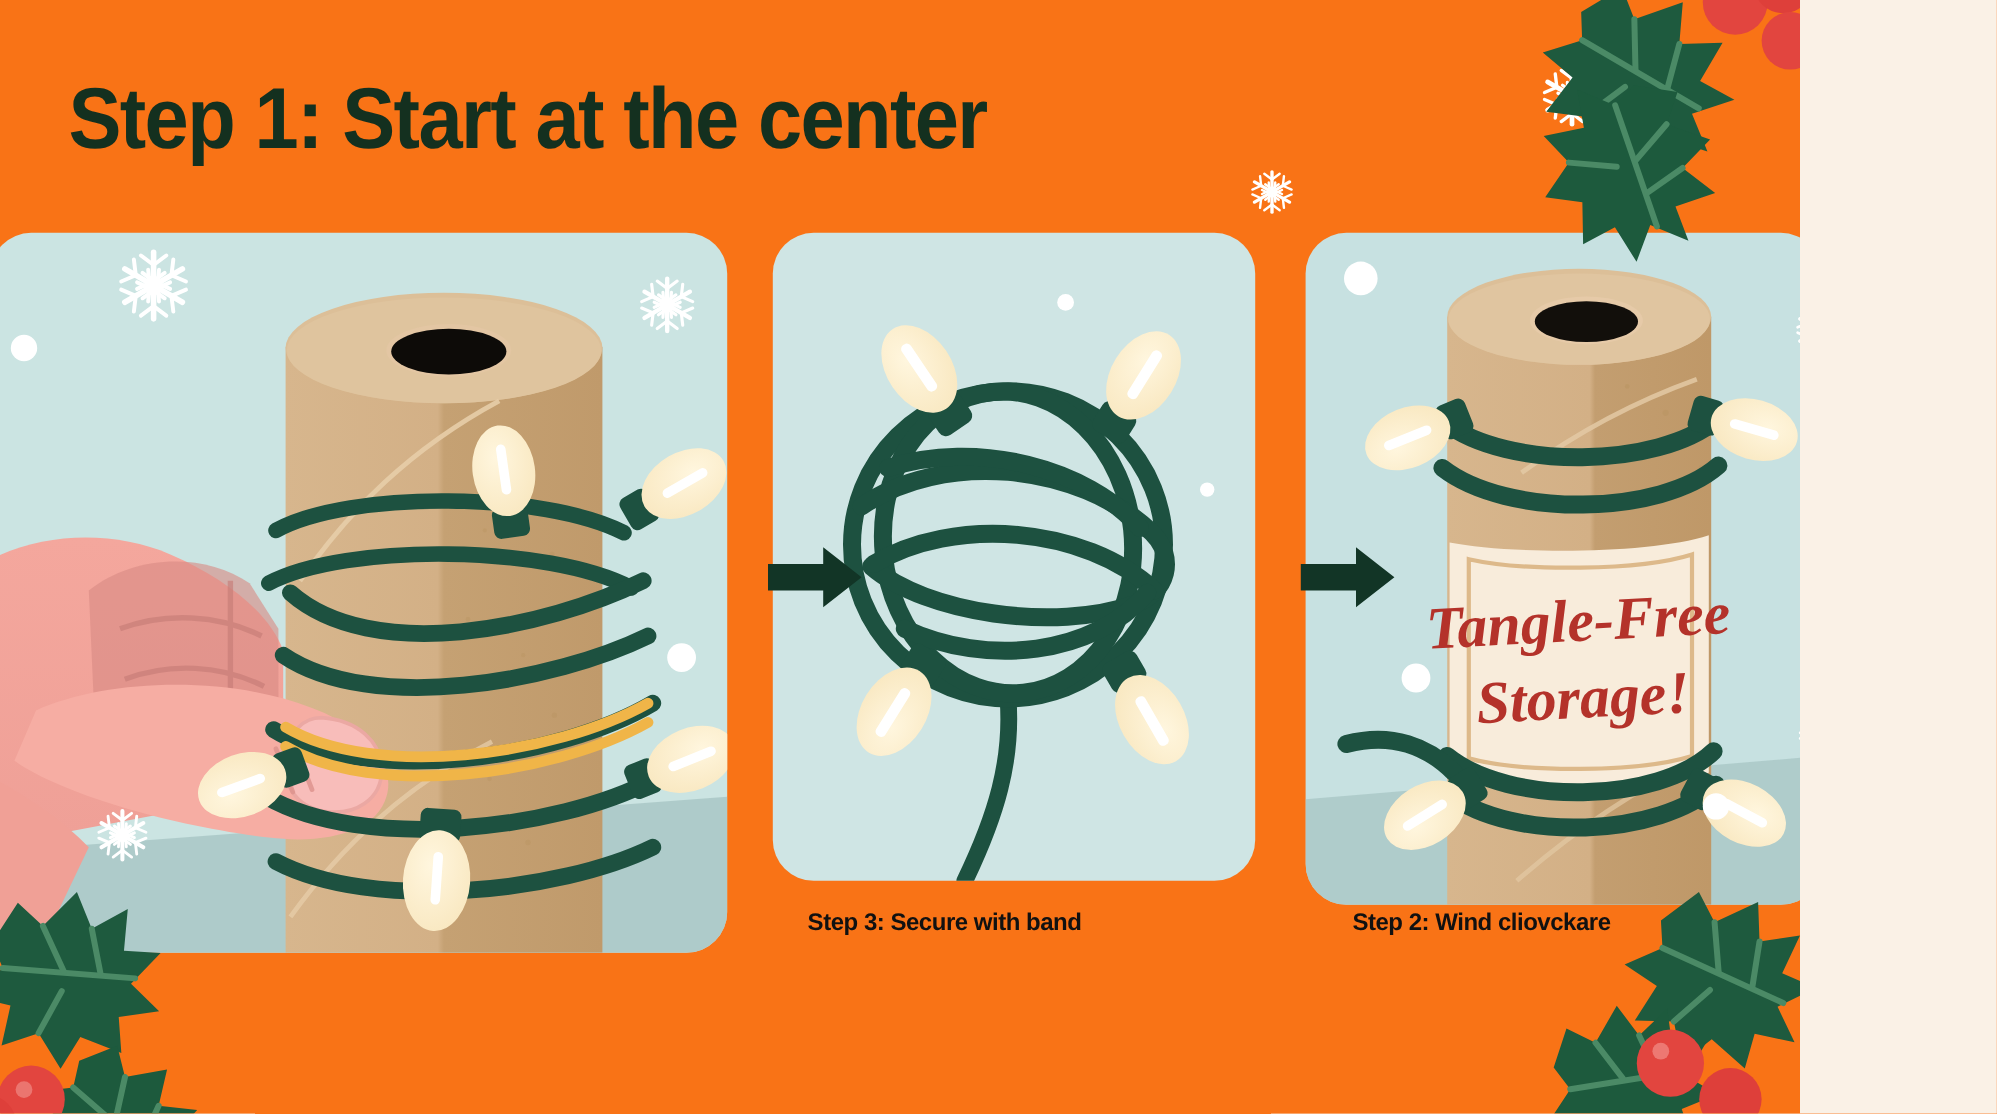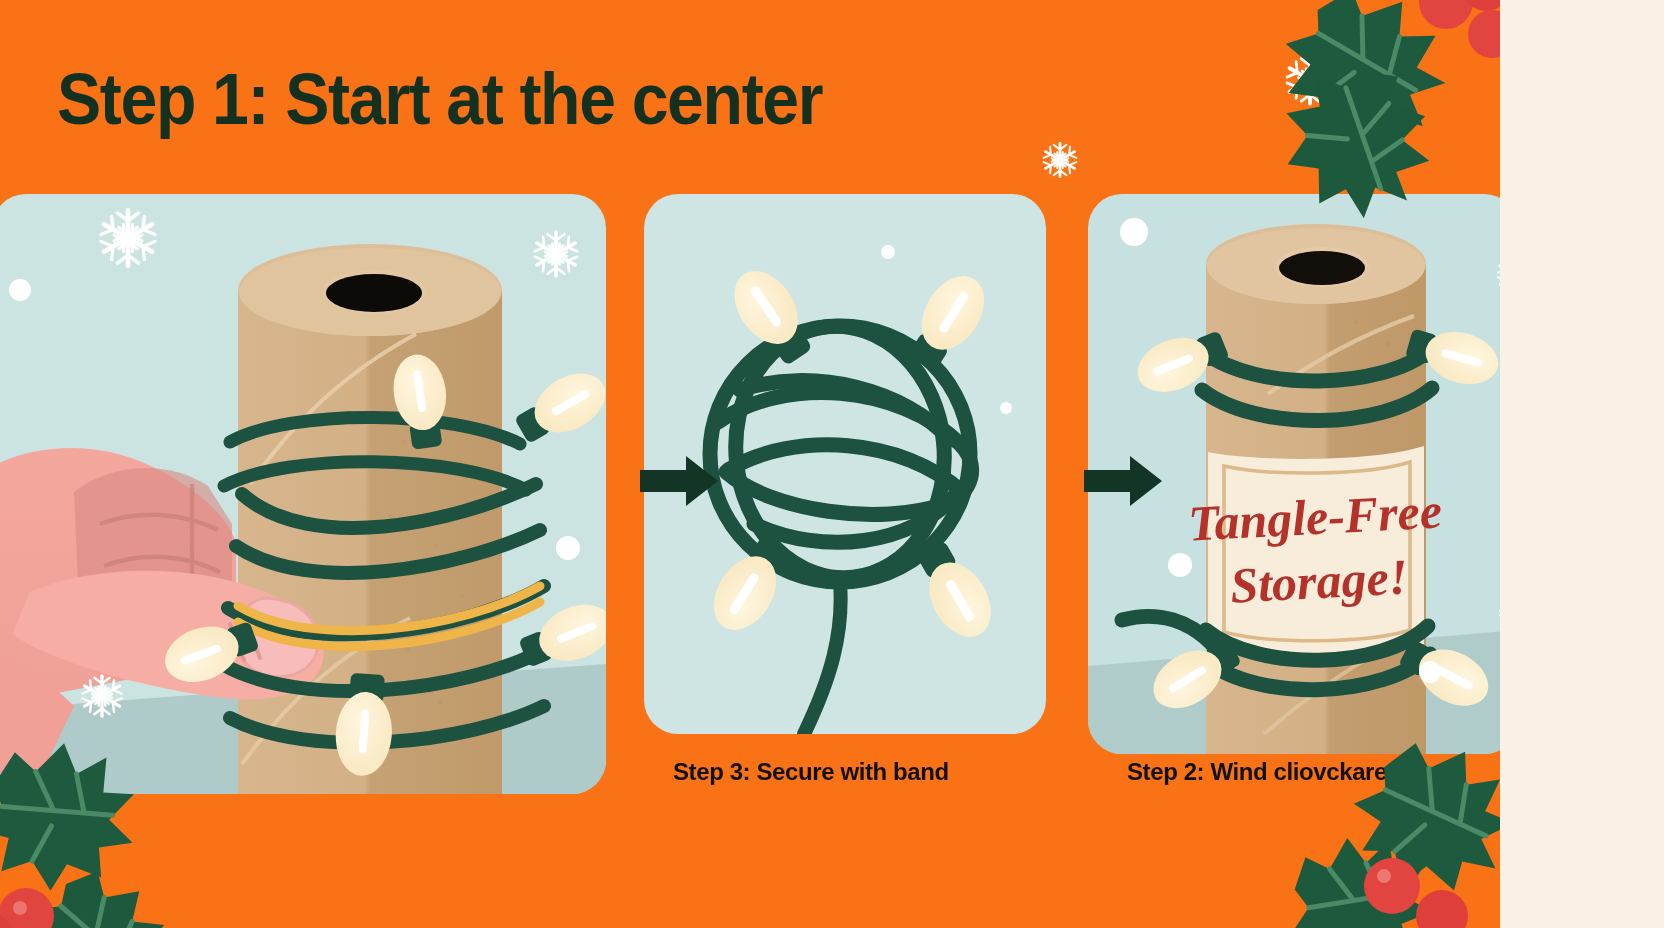--- a/index.html
+++ b/index.html
@@ -39,21 +39,21 @@
     z-index:10;
   }
   #panel-1 { left:-8px;   top:194px; width:614px;  height:600px; background:#cbe4e2; }
   #panel-2 { left:644px;  top:194px; width:402px;  height:540px; background:#cfe5e4; }
   #panel-3 { left:1088px; top:194px; width:430px;  height:560px; background:#c7e1e1; }
 
   .panel-inner { position:absolute; inset:0; }
   
   .caption {
     position:absolute;
-    font-size:24px;
+    font-size:20px;
     font-weight:bold;
     color:#111111;
     letter-spacing:-0.4px;
     white-space:nowrap;
     z-index:45;
   }
   #caption-2 { left:673px;  top:758px; }
   #caption-3 { left:1127px; top:758px;text-align:right; }
 
   

